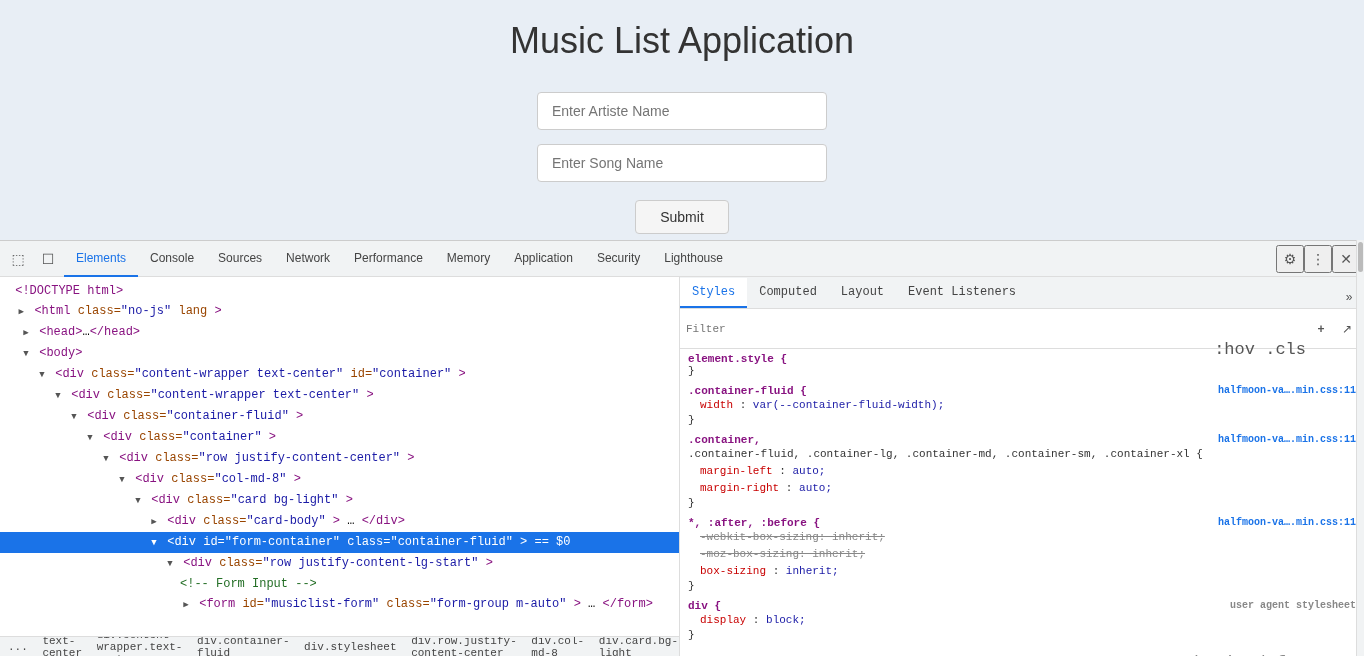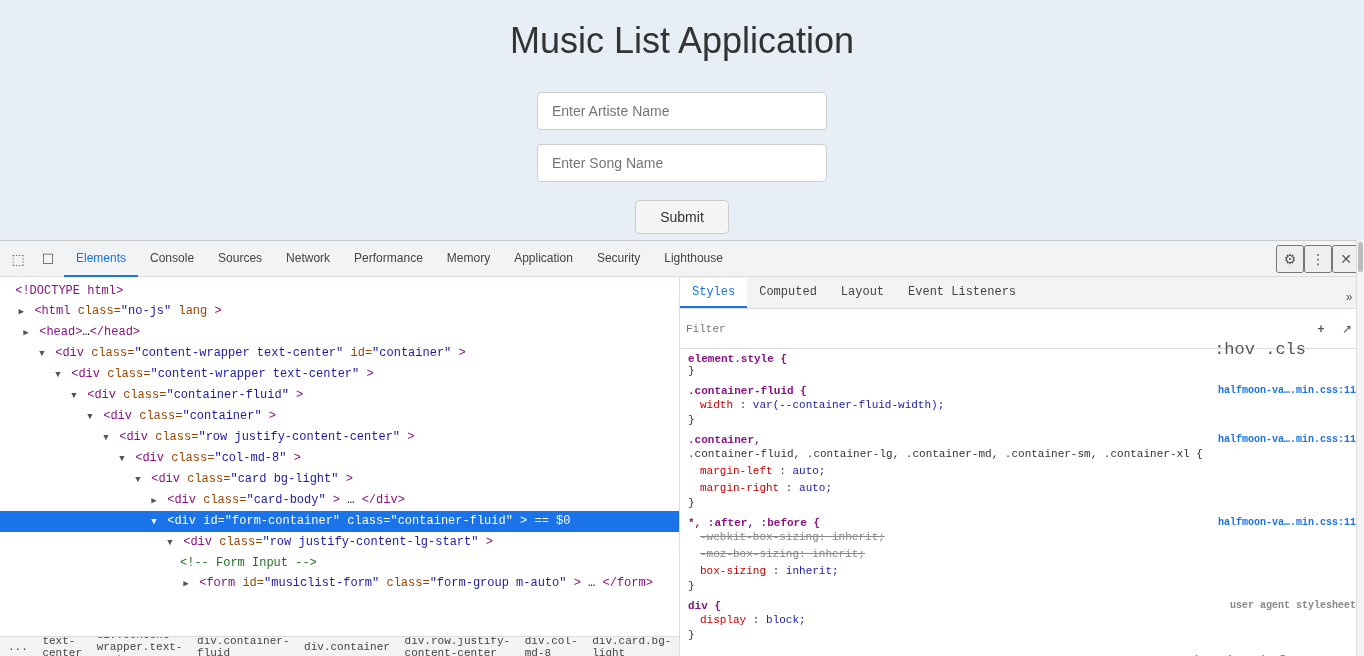--- a/index.html
+++ b/index.html
@@ -360,20 +360,24 @@
           <span class="attr-name"> class=</span><span class="attr-val">"no-js"</span>
           <span class="attr-name"> lang</span>
           <span class="tag">&gt;</span>
         </div>
 
         <div class="elem-line" style="padding-left: 20px;">
           <span class="elem-triangle">▶</span>
           <span class="tag">&lt;head&gt;</span><span>…</span><span class="tag">&lt;/head&gt;</span>
         </div>
 
+        <div class="elem-line" style="padding-left: 20px;">
+          <span class="elem-triangle">▼</span>
+          <span class="tag">&lt;body&gt;</span>
+        </div>
 
         <div class="elem-line" style="padding-left: 36px;">
           <span class="elem-triangle">▼</span>
           <span class="tag">&lt;div</span>
           <span class="attr-name"> class=</span><span class="attr-val">"content-wrapper text-center"</span>
           <span class="attr-name"> id=</span><span class="attr-val">"container"</span>
           <span class="tag">&gt;</span>
         </div>
 
         <div class="elem-line" style="padding-left: 52px;">
@@ -466,21 +470,21 @@
 
       <div class="breadcrumb-bar">
         <span class="breadcrumb-item">...</span>
         <span>&nbsp;</span>
         <span class="breadcrumb-item">text-center</span>
         <span>&nbsp;</span>
         <span class="breadcrumb-item">div.content-wrapper.text-center</span>
         <span>&nbsp;</span>
         <span class="breadcrumb-item">div.container-fluid</span>
         <span>&nbsp;</span>
-        <span class="breadcrumb-item">div.container</span>
+        <span class="breadcrumb-item">div.stylesheet</span>
         <span>&nbsp;</span>
         <span class="breadcrumb-item">div.row.justify-content-center</span>
         <span>&nbsp;</span>
         <span class="breadcrumb-item">div.col-md-8</span>
         <span>&nbsp;</span>
         <span class="breadcrumb-item">div.card.bg-light</span>
         <span>&nbsp;</span>
 
       </div>
     </div>

